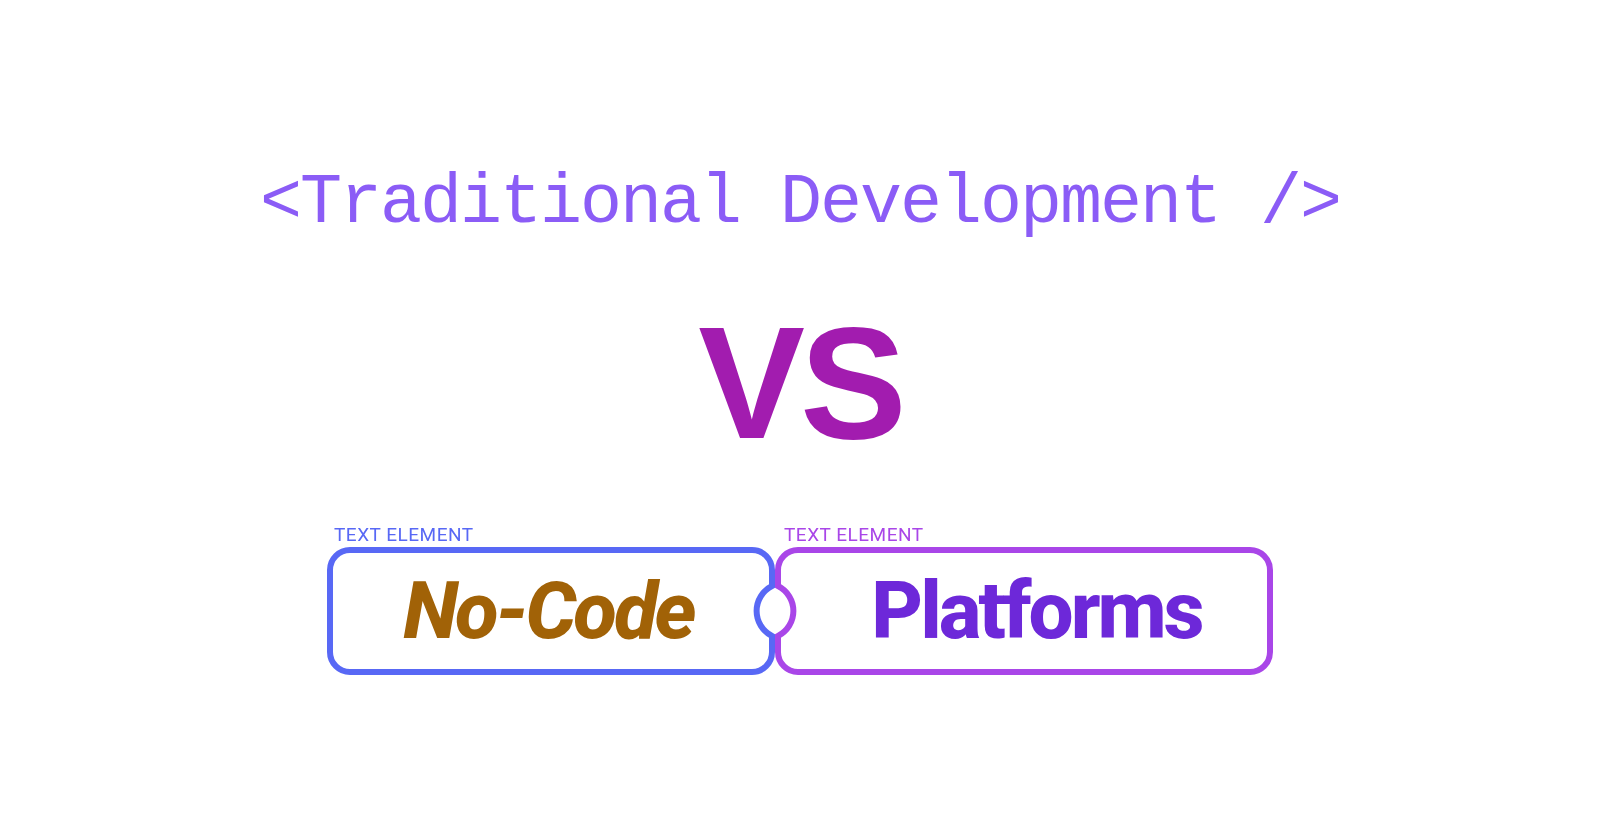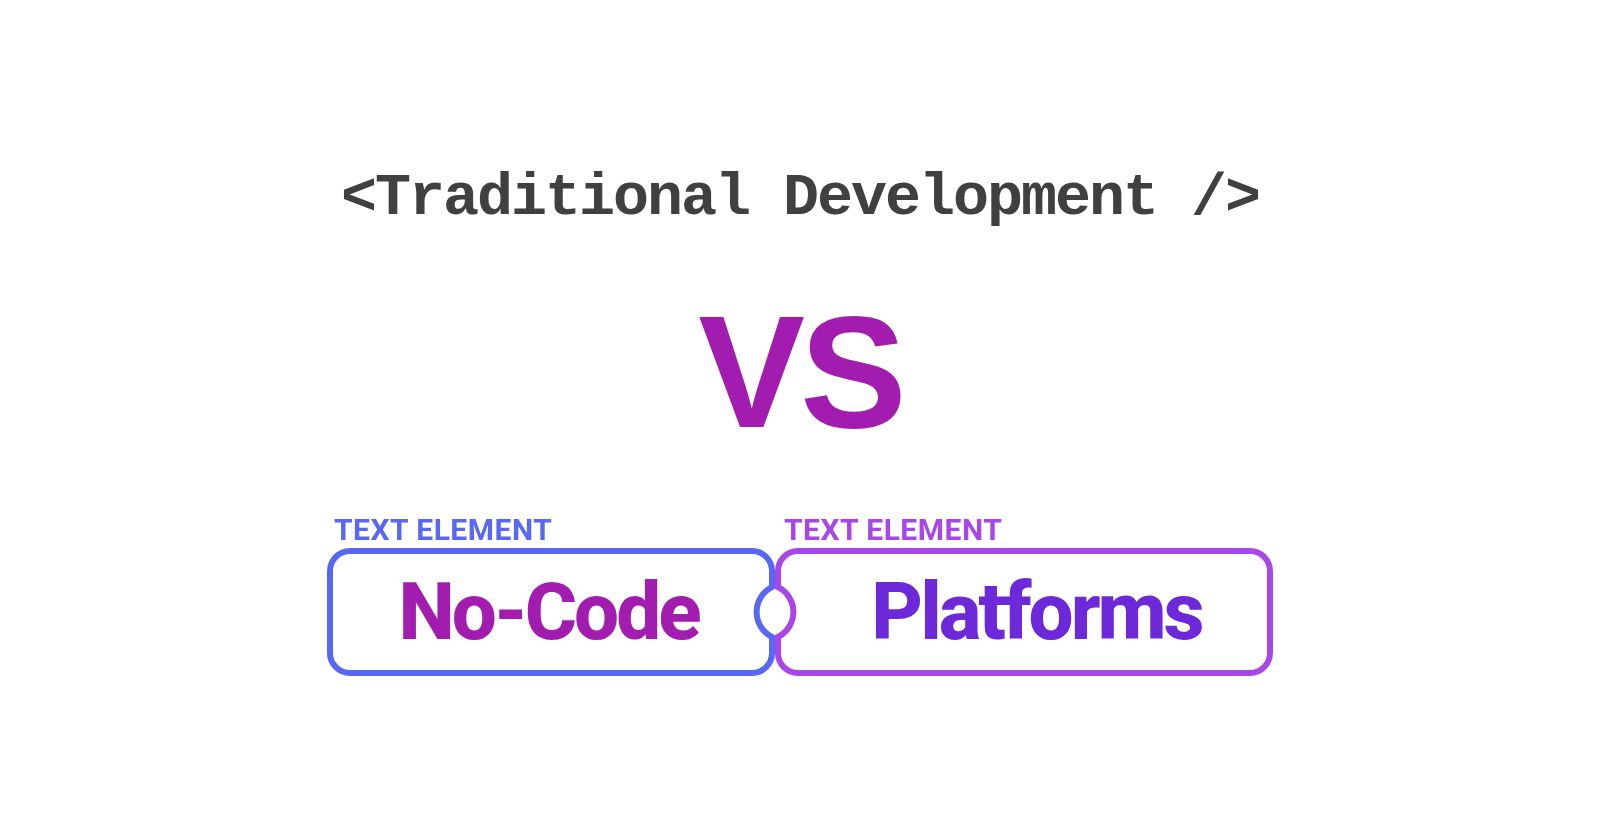--- a/index.html
+++ b/index.html
@@ -11,23 +11,23 @@
       display: flex;
       flex-direction: column;
       align-items: center;
       justify-content: center;
       gap: 60px;
       padding: 40px;
     }
 
     .traditional {
       font-family: "SF Mono", "Monaco", "Consolas", "Courier New", monospace;
-      font-size: 60px;
-      font-weight: 700;
-      color: #404040;
+      font-size: 70px;
+      font-weight: 400;
+      color: #8b5cf6;
       letter-spacing: -2px;
       white-space: nowrap;
     }
 
     .vs {
       font-family: Liberation Sans, sans-serif;
       font-size: 160px;
       font-weight: 800;
       color: #a21caf;
       letter-spacing: -5px;
@@ -40,22 +40,22 @@
       justify-content: center;
     }
 
     .piece-wrap {
       display: flex;
       flex-direction: column;
       position: relative;
     }
 
     .piece-label {
-      font-size: 30px;
-      font-weight: 700;
+      font-size: 19px;
+      font-weight: 400;
       letter-spacing: 0.5px;
       margin-left: 8px;
     }
     .piece-label.blue { color: #5868f5; }
     .piece-label.purple { color: #a946e8; }
 
     .piece {
       position: relative;
       height: 130px;
     }
@@ -72,21 +72,21 @@
       height: 100%;
       display: flex;
       align-items: center;
       justify-content: center;
       font-size: 80px;
       font-weight: 800;
       letter-spacing: -3px;
     }
     .piece.blue  { width: 450px; }
     .piece.purple{ width: 500px; margin-left: -2px; }
-    .piece.blue  .piece-text { color: #a21caf; padding: 0 35px 0 30px; }
+    .piece.blue  .piece-text { color: #a16207; padding: 0 35px 0 30px; font-style: italic; }
     .piece.purple .piece-text{ color: #6d28d9; padding: 0 30px 0 55px; }
   </style>
 </head>
 <body>
 
 <div class="traditional">&lt;Traditional Development /&gt;</div>
 
 <div class="vs">VS</div>
 
 <div class="puzzle-row">

